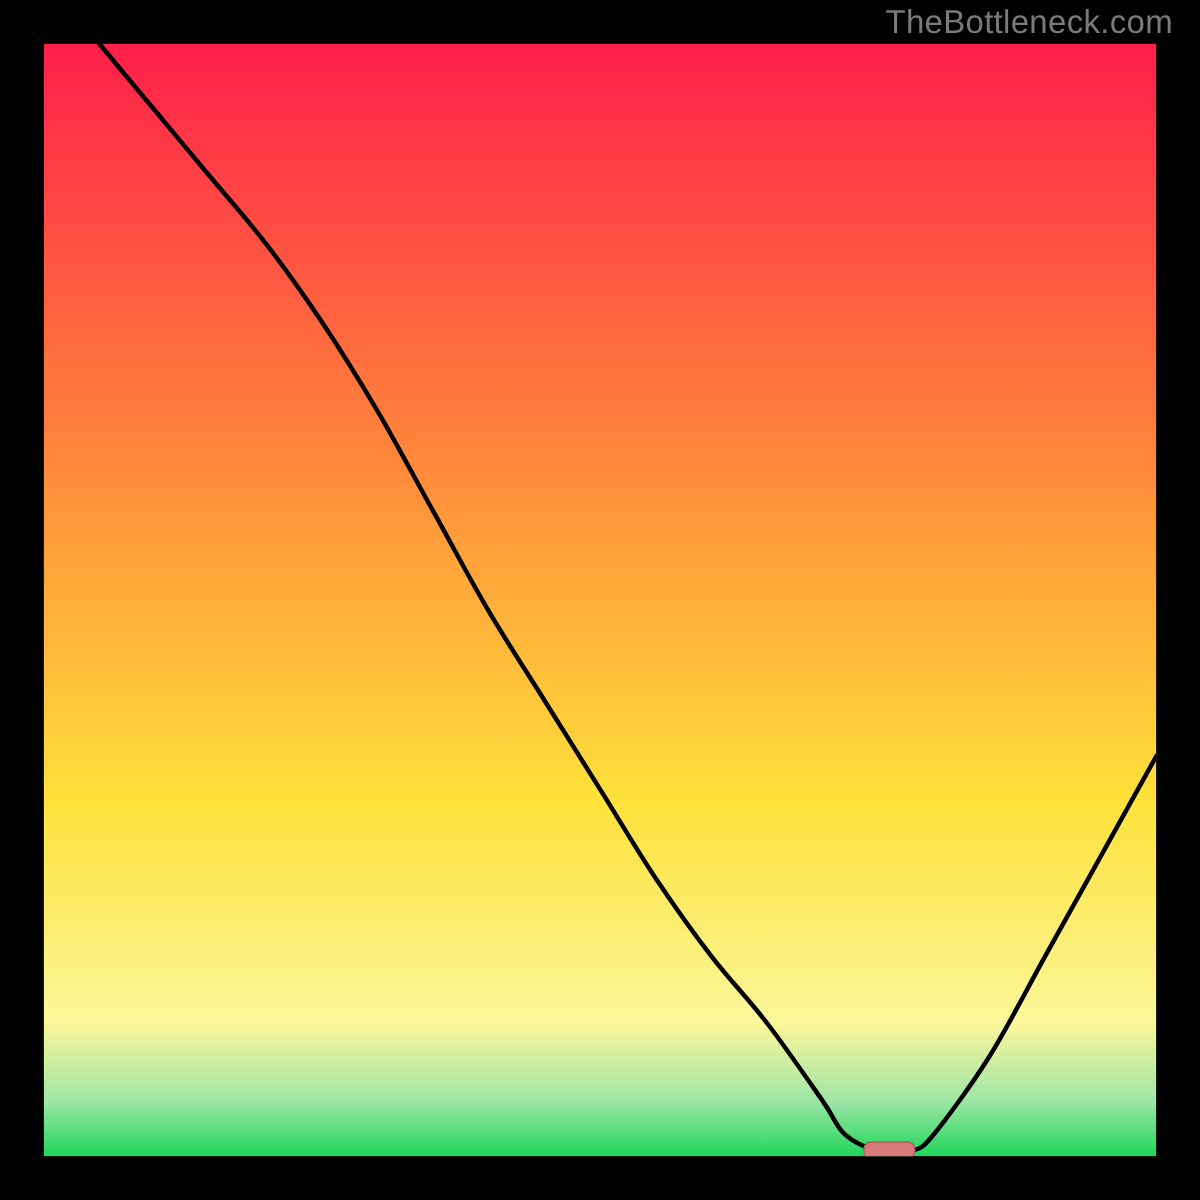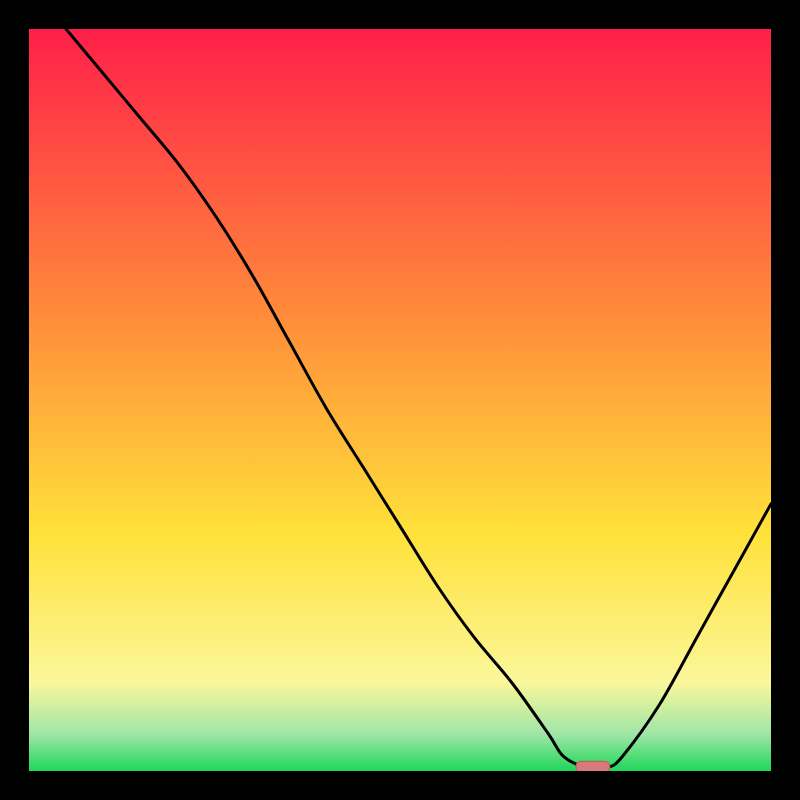--- a/index.html
+++ b/index.html
@@ -38,20 +38,21 @@
     display: block;
     width: 742px;
     height: 742px;
   }
 </style>
 </head>
 <body>
 
 <div class="outer">
 
+  <div class="watermark">TheBottleneck.com</div>
 
   <div class="plot">
     <svg viewBox="0 0 742 742" preserveAspectRatio="none">
       <defs>
         <linearGradient id="bg" x1="0" y1="0" x2="0" y2="1">
           <stop offset="0%" stop-color="#ff1f4a"></stop>
           <stop offset="38%" stop-color="#ff8a3a"></stop>
           <stop offset="68%" stop-color="#ffe13a"></stop>
           <stop offset="88%" stop-color="#fbf79a"></stop>
           <stop offset="95%" stop-color="#9fe6a7"></stop>

